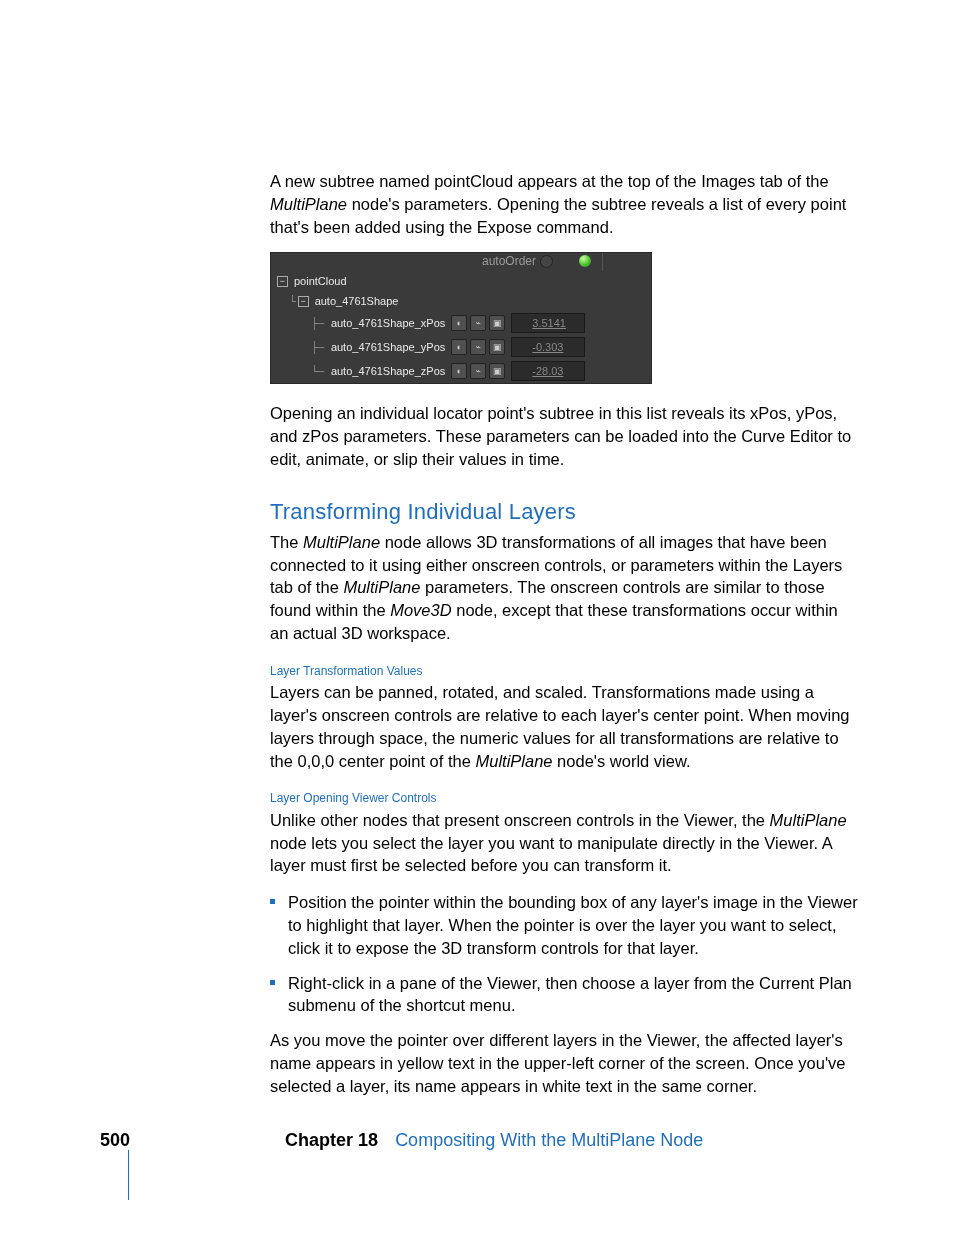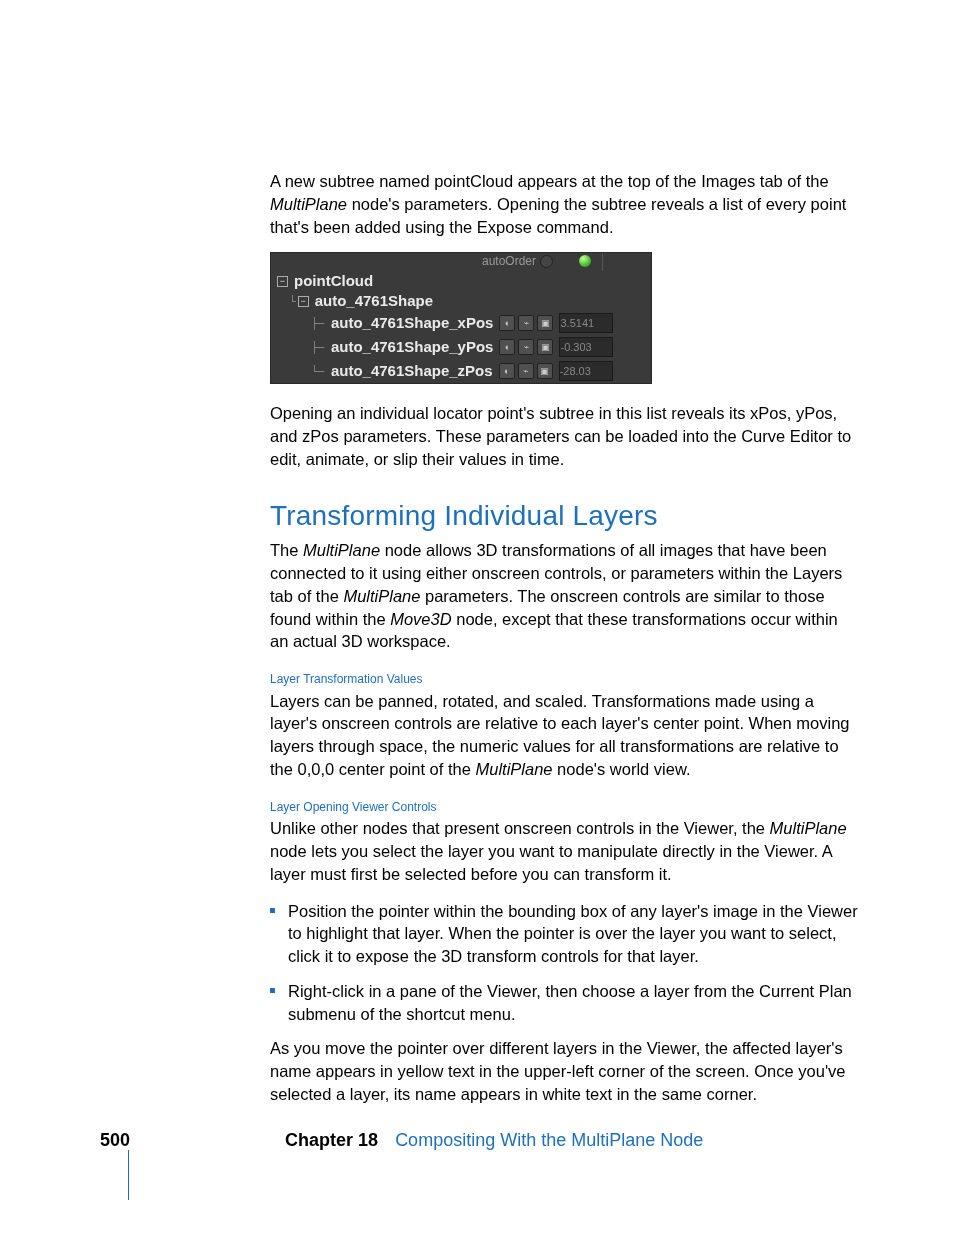--- a/index.html
+++ b/index.html
@@ -19,21 +19,21 @@
     left: 270px;
     top: 170px;
     width: 590px;
   }
   .para {
     margin: 0 0 14px 0;
   }
   .italic { font-style: italic; }
   .h2 {
     color: #1F6FBF;
-    font-size: 28px;
+    font-size: 22px;
     font-weight: 400;
     margin: 26px 0 4px 0;
     letter-spacing: 0.2px;
   }
   .h3 {
     color: #1F6FBF;
     font-size: 12px;
     font-weight: 400;
     margin: 18px 0 2px 0;
   }
@@ -111,23 +111,22 @@
     margin-right: 6px;
     background: #3a3a3a;
   }
   .tree-line {
     color: #888;
     font-family: monospace;
     white-space: pre;
   }
   .param-label {
     color: #eaeaea;
-    font-size: 15px;
+    font-size: 11px;
     flex: 0 0 auto;
-    font-weight: bold;
   }
   .icons {
     display: flex;
     gap: 3px;
     margin-left: 6px;
   }
   .ico {
     width: 14px; height: 14px;
     border: 1px solid #222;
     background: #505050;
@@ -137,21 +136,22 @@
     font-size: 9px;
   }
   .val-box {
     margin-left: 6px;
     width: 52px; height: 18px;
     background: #2b2b2b;
     border: 1px solid #1a1a1a;
     color: #888;
     font-size: 11px;
     display: flex; align-items:center;
-    padding-left: 0;
+    padding-left: 20px;
+    text-decoration: underline;
   }
 
   .footer {
     position: absolute;
     left: 100px;
     top: 1128px;
     width: 760px;
     font-size: 18px;
   }
   .page-num { font-weight: 700; color: #000; }

